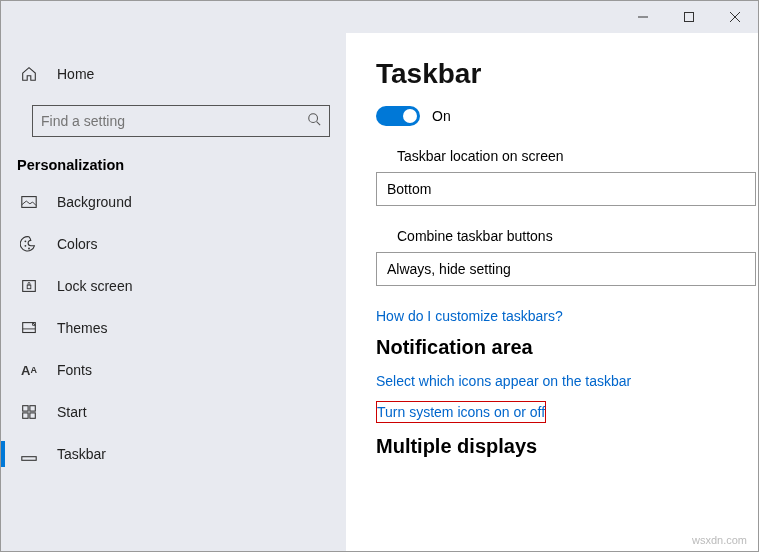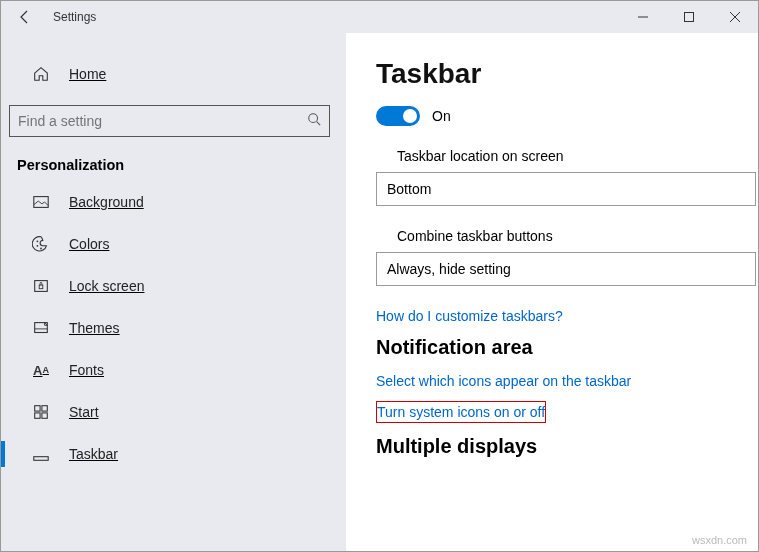--- a/index.html
+++ b/index.html
@@ -67,24 +67,23 @@
       width: 345px;
       background: #e8eaf0;
       padding-top: 20px;
       display: flex;
       flex-direction: column;
     }
     .nav-row {
       height: 42px;
       display: flex;
       align-items: center;
-      padding-left: 30px;
+      padding-left: 18px;
       cursor: default;
       position: relative;
-      text-decoration: underline;
     }
     .nav-row.selected::before {
       content: "";
       position: absolute;
       left: 0;
       top: 8px;
       bottom: 8px;
       width: 4px;
       background: #0078d7;
     }
@@ -95,21 +94,21 @@
       align-items: center;
       justify-content: center;
       margin-right: 18px;
       color: #333;
     }
     .nav-label {
       font-size: 14px;
       color: #222;
     }
     .search-row {
-      padding: 10px 16px 10px 8px;
+      padding: 10px 16px 10px 31px;
     }
     .search-box {
       height: 32px;
       border: 1px solid #555;
       background: transparent;
       display: flex;
       align-items: center;
       padding: 0 8px;
     }
     .search-input {
@@ -200,28 +199,20 @@
       bottom: 6px;
       right: 12px;
       font-size: 11px;
       color: #bbb;
     }
   </style>
 </head>
 <body>
 
 <div class="titlebar">
-  <div class="titlebar-left">
-    <div class="back-btn">
-      <svg viewBox="0 0 16 16" width="16" height="16">
-          <path d="M10 2 L4 8 L10 14" stroke="#333" stroke-width="1.2" fill="none"></path>
-        </svg>
-    </div>
-    <span class="app-title">Settings</span>
-  </div>
   <div class="titlebar-right">
     <div class="win-btn">
       <svg viewBox="0 0 10 10">
           <line x1="0" y1="5" x2="10" y2="5" stroke="#333" stroke-width="1"></line>
         </svg>
     </div>
     <div class="win-btn">
       <svg viewBox="0 0 10 10">
           <rect x="0.5" y="0.5" width="9" height="9" stroke="#333" stroke-width="1" fill="none"></rect>
         </svg>

